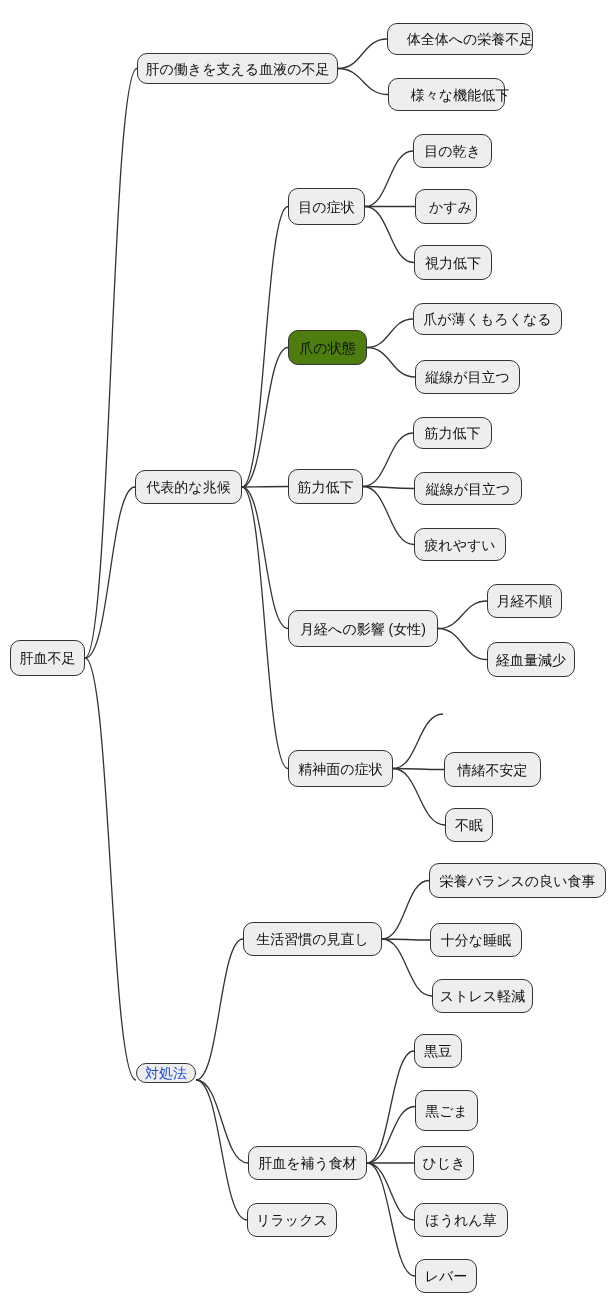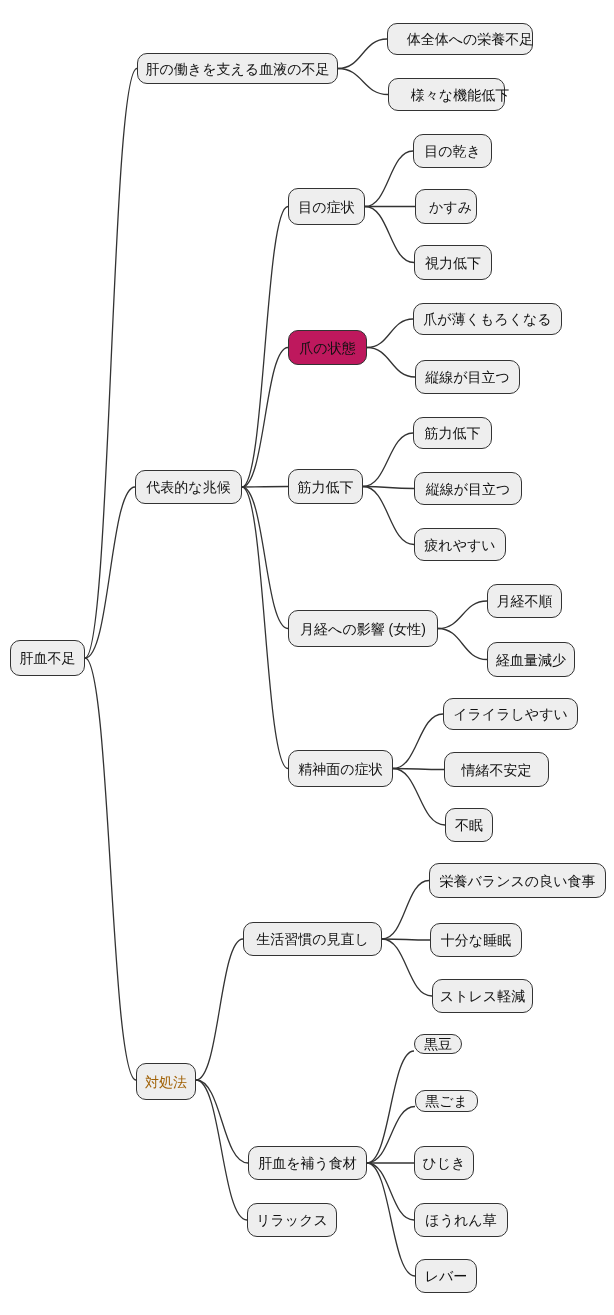--- a/index.html
+++ b/index.html
@@ -76,39 +76,38 @@
 
 <div class="node" style="left: 10px; top: 640px; width: 75px; height: 36px; background: rgb(238, 238, 238); border-color: rgb(51, 51, 51); color: rgb(17, 17, 17);">肝血不足</div>
     <div class="node" style="left: 137px; top: 53px; width: 201px; height: 31px; background: rgb(238, 238, 238); border-color: rgb(51, 51, 51); color: rgb(17, 17, 17);">肝の働きを支える血液の不足</div>
     <div class="node" style="left: 387px; top: 23px; width: 146px; height: 32px; background: rgb(238, 238, 238); border-color: rgb(51, 51, 51); color: rgb(17, 17, 17); padding-left: 20px;">体全体への栄養不足</div>
     <div class="node" style="left: 388px; top: 78px; width: 117px; height: 33px; background: rgb(238, 238, 238); border-color: rgb(51, 51, 51); color: rgb(17, 17, 17); padding-left: 27px;">様々な機能低下</div>
     <div class="node" style="left: 135px; top: 470px; width: 107px; height: 34px; background: rgb(238, 238, 238); border-color: rgb(51, 51, 51); color: rgb(17, 17, 17);">代表的な兆候</div>
     <div class="node" style="left: 288px; top: 188px; width: 77px; height: 37px; background: rgb(238, 238, 238); border-color: rgb(51, 51, 51); color: rgb(17, 17, 17);">目の症状</div>
     <div class="node" style="left: 413px; top: 134px; width: 79px; height: 34px; background: rgb(238, 238, 238); border-color: rgb(51, 51, 51); color: rgb(17, 17, 17);">目の乾き</div>
     <div class="node" style="left: 415px; top: 189px; width: 62px; height: 35px; background: rgb(238, 238, 238); border-color: rgb(51, 51, 51); color: rgb(17, 17, 17); padding-left: 9px;">かすみ</div>
     <div class="node" style="left: 414px; top: 245px; width: 78px; height: 35px; background: rgb(238, 238, 238); border-color: rgb(51, 51, 51); color: rgb(17, 17, 17);">視力低下</div>
-    <div class="node" style="left: 288px; top: 330px; width: 79px; height: 35px; background: #be185d; border-color: rgb(51, 51, 51); color: rgb(17, 17, 17);">爪の状態</div>
+    <div class="node" style="left: 288px; top: 330px; width: 79px; height: 35px; background: #4d7c0f; border-color: rgb(51, 51, 51); color: rgb(17, 17, 17);">爪の状態</div>
     <div class="node" style="left: 413px; top: 303px; width: 149px; height: 32px; background: rgb(238, 238, 238); border-color: rgb(51, 51, 51); color: rgb(17, 17, 17);">爪が薄くもろくなる</div>
     <div class="node" style="left: 415px; top: 360px; width: 105px; height: 34px; background: rgb(238, 238, 238); border-color: rgb(51, 51, 51); color: rgb(17, 17, 17);">縦線が目立つ</div>
     <div class="node" style="left: 288px; top: 469px; width: 75px; height: 35px; background: rgb(238, 238, 238); border-color: rgb(51, 51, 51); color: rgb(17, 17, 17);">筋力低下</div>
     <div class="node" style="left: 413px; top: 417px; width: 79px; height: 32px; background: rgb(238, 238, 238); border-color: rgb(51, 51, 51); color: rgb(17, 17, 17);">筋力低下</div>
     <div class="node" style="left: 414px; top: 472px; width: 108px; height: 33px; background: rgb(238, 238, 238); border-color: rgb(51, 51, 51); color: rgb(17, 17, 17);">縦線が目立つ</div>
     <div class="node" style="left: 414px; top: 528px; width: 92px; height: 33px; background: rgb(238, 238, 238); border-color: rgb(51, 51, 51); color: rgb(17, 17, 17);">疲れやすい</div>
     <div class="node" style="left: 288px; top: 610px; width: 150px; height: 37px; background: rgb(238, 238, 238); border-color: rgb(51, 51, 51); color: rgb(17, 17, 17);">月経への影響 (女性)</div>
     <div class="node" style="left: 487px; top: 584px; width: 75px; height: 34px; background: rgb(238, 238, 238); border-color: rgb(51, 51, 51); color: rgb(17, 17, 17);">月経不順</div>
     <div class="node" style="left: 487px; top: 642px; width: 88px; height: 35px; background: rgb(238, 238, 238); border-color: rgb(51, 51, 51); color: rgb(17, 17, 17);">経血量減少</div>
     <div class="node" style="left: 288px; top: 750px; width: 105px; height: 37px; background: rgb(238, 238, 238); border-color: rgb(51, 51, 51); color: rgb(17, 17, 17);">精神面の症状</div>
-    <div class="node" style="left: 443px; top: 698px; width: 135px; height: 32px; background: rgb(238, 238, 238); border-color: rgb(51, 51, 51); color: rgb(17, 17, 17);">イライラしやすい</div>
-    <div class="node" style="left: 444px; top: 752px; width: 105px; height: 35px; background: rgb(238, 238, 238); border-color: rgb(51, 51, 51); color: rgb(17, 17, 17);">情緒不安定</div>
+    <div class="node" style="left: 444px; top: 752px; width: 97px; height: 35px; background: rgb(238, 238, 238); border-color: rgb(51, 51, 51); color: rgb(17, 17, 17);">情緒不安定</div>
     <div class="node" style="left: 445px; top: 808px; width: 48px; height: 34px; background: rgb(238, 238, 238); border-color: rgb(51, 51, 51); color: rgb(17, 17, 17);">不眠</div>
-    <div class="node" style="left: 136px; top: 1063px; width: 60px; height: 37px; background: rgb(238, 238, 238); border-color: rgb(51, 51, 51); color: #a16207;">対処法</div>
+    <div class="node" style="left: 136px; top: 1063px; width: 60px; height: 20px; background: rgb(238, 238, 238); border-color: rgb(51, 51, 51); color: #1d4ed8;">対処法</div>
     <div class="node" style="left: 243px; top: 922px; width: 139px; height: 34px; background: rgb(238, 238, 238); border-color: rgb(51, 51, 51); color: rgb(17, 17, 17);">生活習慣の見直し</div>
     <div class="node" style="left: 429px; top: 863px; width: 177px; height: 35px; background: rgb(238, 238, 238); border-color: rgb(51, 51, 51); color: rgb(17, 17, 17);">栄養バランスの良い食事</div>
     <div class="node" style="left: 430px; top: 923px; width: 92px; height: 34px; background: rgb(238, 238, 238); border-color: rgb(51, 51, 51); color: rgb(17, 17, 17);">十分な睡眠</div>
     <div class="node" style="left: 432px; top: 979px; width: 101px; height: 34px; background: rgb(238, 238, 238); border-color: rgb(51, 51, 51); color: rgb(17, 17, 17);">ストレス軽減</div>
     <div class="node" style="left: 248px; top: 1146px; width: 119px; height: 34px; background: rgb(238, 238, 238); border-color: rgb(51, 51, 51); color: rgb(17, 17, 17);">肝血を補う食材</div>
-    <div class="node" style="left: 414px; top: 1034px; width: 48px; height: 20px; background: rgb(238, 238, 238); border-color: rgb(51, 51, 51); color: rgb(17, 17, 17);">黒豆</div>
-    <div class="node" style="left: 415px; top: 1090px; width: 63px; height: 22px; background: rgb(238, 238, 238); border-color: rgb(51, 51, 51); color: rgb(17, 17, 17);">黒ごま</div>
+    <div class="node" style="left: 414px; top: 1034px; width: 48px; height: 34px; background: rgb(238, 238, 238); border-color: rgb(51, 51, 51); color: rgb(17, 17, 17);">黒豆</div>
+    <div class="node" style="left: 415px; top: 1090px; width: 63px; height: 41px; background: rgb(238, 238, 238); border-color: rgb(51, 51, 51); color: rgb(17, 17, 17);">黒ごま</div>
     <div class="node" style="left: 414px; top: 1146px; width: 60px; height: 34px; background: rgb(238, 238, 238); border-color: rgb(51, 51, 51); color: rgb(17, 17, 17);">ひじき</div>
     <div class="node" style="left: 414px; top: 1203px; width: 94px; height: 34px; background: rgb(238, 238, 238); border-color: rgb(51, 51, 51); color: rgb(17, 17, 17);">ほうれん草</div>
     <div class="node" style="left: 415px; top: 1259px; width: 62px; height: 34px; background: rgb(238, 238, 238); border-color: rgb(51, 51, 51); color: rgb(17, 17, 17);">レバー</div>
     <div class="node" style="left: 247px; top: 1203px; width: 90px; height: 34px; background: rgb(238, 238, 238); border-color: rgb(51, 51, 51); color: rgb(17, 17, 17);">リラックス</div>
   </div>
 
 </body></html>

